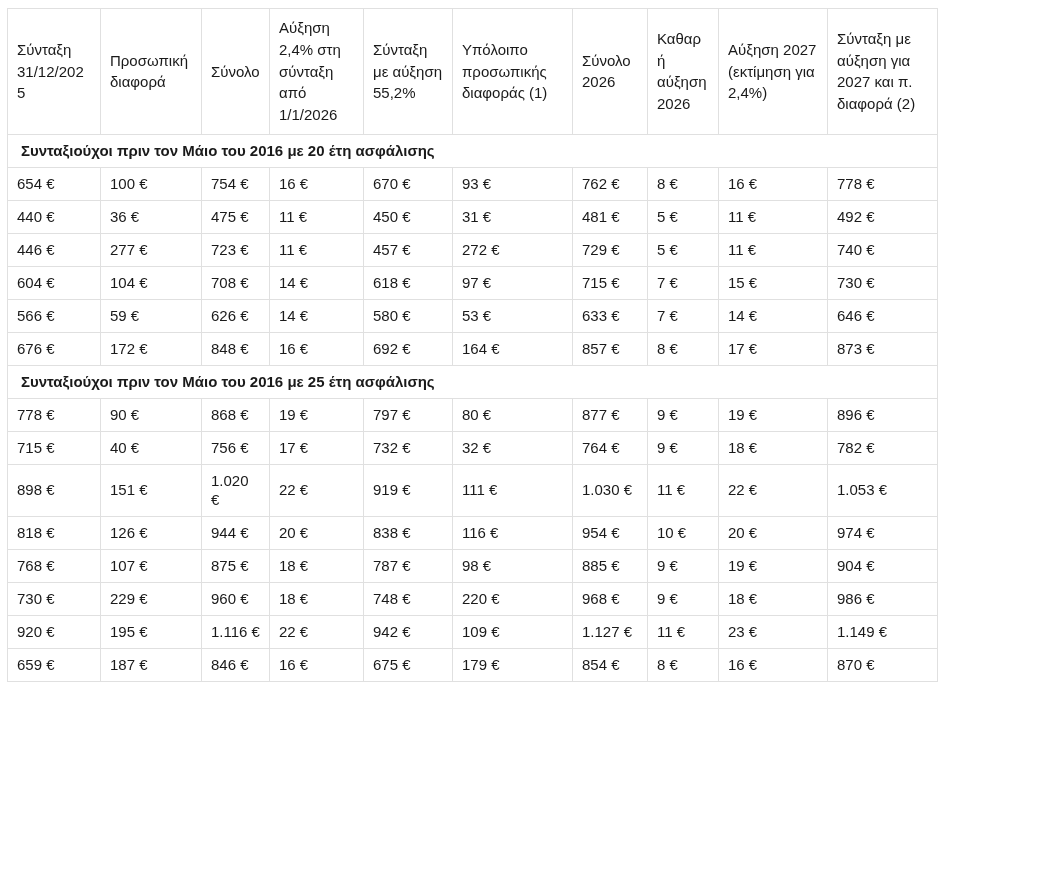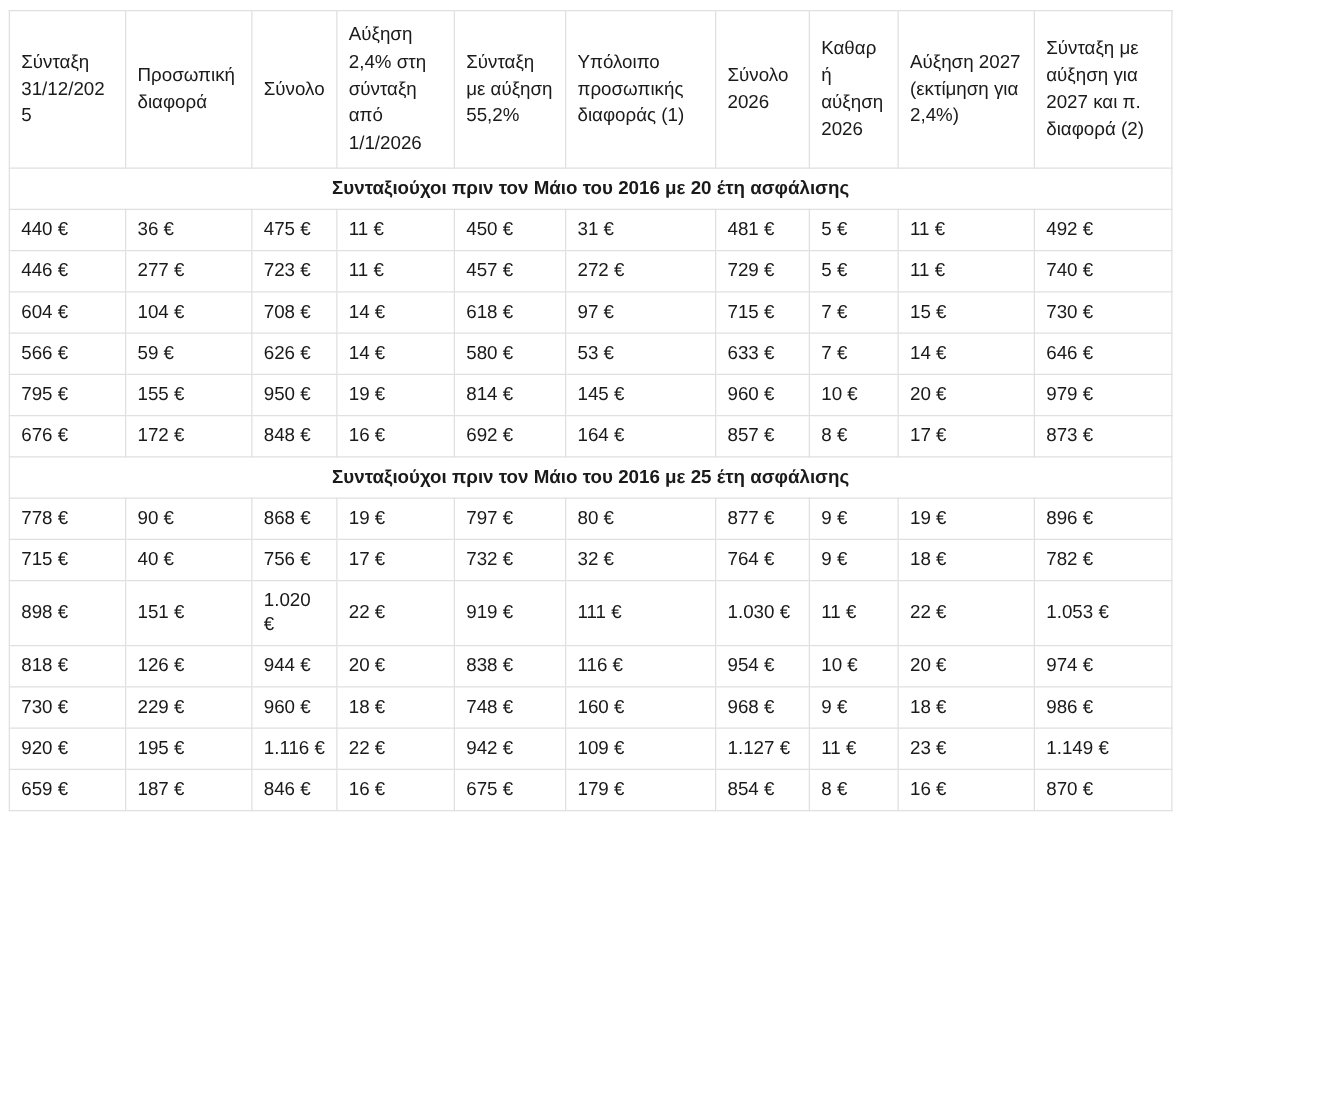--- a/index.html
+++ b/index.html
@@ -40,21 +40,20 @@
   }
   table.pension-table td.data-cell {
     padding: 6px 9px 7px 9px;
     line-height: 19px;
     white-space: normal;
   }
   table.pension-table td.section-cell {
     font-weight: 700;
     padding: 6px 13px 7px 13px;
     line-height: 19px;
-    text-align: center;
   }
 </style>
 </head>
 <body>
 
 <div class="table-wrap">
   <table class="pension-table">
     <colgroup>
       <col style="width:93px">
         <col style="width:101px">
@@ -79,20 +78,32 @@
           <th>Καθαρή αύξηση 2026</th>
           <th>Αύξηση 2027 (εκτίμηση για 2,4%)</th>
           <th>Σύνταξη με αύξηση για 2027 και π. διαφορά (2)</th>
         </tr>
     </thead>
     <tbody id="table-body">
         <tr>
           <td class="section-cell" colspan="10">Συνταξιούχοι πριν τον Μάιο του 2016 με 20 έτη ασφάλισης</td>
         </tr>
         <tr>
+          <td class="data-cell">654 €</td>
+          <td class="data-cell">100 €</td>
+          <td class="data-cell">754 €</td>
+          <td class="data-cell">16 €</td>
+          <td class="data-cell">670 €</td>
+          <td class="data-cell">93 €</td>
+          <td class="data-cell">762 €</td>
+          <td class="data-cell">8 €</td>
+          <td class="data-cell">16 €</td>
+          <td class="data-cell">778 €</td>
+        </tr>
+        <tr>
           <td class="data-cell">440 €</td>
           <td class="data-cell">36 €</td>
           <td class="data-cell">475 €</td>
           <td class="data-cell">11 €</td>
           <td class="data-cell">450 €</td>
           <td class="data-cell">31 €</td>
           <td class="data-cell">481 €</td>
           <td class="data-cell">5 €</td>
           <td class="data-cell">11 €</td>
           <td class="data-cell">492 €</td>
@@ -127,32 +138,20 @@
           <td class="data-cell">626 €</td>
           <td class="data-cell">14 €</td>
           <td class="data-cell">580 €</td>
           <td class="data-cell">53 €</td>
           <td class="data-cell">633 €</td>
           <td class="data-cell">7 €</td>
           <td class="data-cell">14 €</td>
           <td class="data-cell">646 €</td>
         </tr>
         <tr>
-          <td class="data-cell">795 €</td>
-          <td class="data-cell">155 €</td>
-          <td class="data-cell">950 €</td>
-          <td class="data-cell">19 €</td>
-          <td class="data-cell">814 €</td>
-          <td class="data-cell">145 €</td>
-          <td class="data-cell">960 €</td>
-          <td class="data-cell">10 €</td>
-          <td class="data-cell">20 €</td>
-          <td class="data-cell">979 €</td>
-        </tr>
-        <tr>
           <td class="data-cell">676 €</td>
           <td class="data-cell">172 €</td>
           <td class="data-cell">848 €</td>
           <td class="data-cell">16 €</td>
           <td class="data-cell">692 €</td>
           <td class="data-cell">164 €</td>
           <td class="data-cell">857 €</td>
           <td class="data-cell">8 €</td>
           <td class="data-cell">17 €</td>
           <td class="data-cell">873 €</td>
@@ -202,26 +201,38 @@
           <td class="data-cell">944 €</td>
           <td class="data-cell">20 €</td>
           <td class="data-cell">838 €</td>
           <td class="data-cell">116 €</td>
           <td class="data-cell">954 €</td>
           <td class="data-cell">10 €</td>
           <td class="data-cell">20 €</td>
           <td class="data-cell">974 €</td>
         </tr>
         <tr>
+          <td class="data-cell">768 €</td>
+          <td class="data-cell">107 €</td>
+          <td class="data-cell">875 €</td>
+          <td class="data-cell">18 €</td>
+          <td class="data-cell">787 €</td>
+          <td class="data-cell">98 €</td>
+          <td class="data-cell">885 €</td>
+          <td class="data-cell">9 €</td>
+          <td class="data-cell">19 €</td>
+          <td class="data-cell">904 €</td>
+        </tr>
+        <tr>
           <td class="data-cell">730 €</td>
           <td class="data-cell">229 €</td>
           <td class="data-cell">960 €</td>
           <td class="data-cell">18 €</td>
           <td class="data-cell">748 €</td>
-          <td class="data-cell">160 €</td>
+          <td class="data-cell">220 €</td>
           <td class="data-cell">968 €</td>
           <td class="data-cell">9 €</td>
           <td class="data-cell">18 €</td>
           <td class="data-cell">986 €</td>
         </tr>
         <tr>
           <td class="data-cell">920 €</td>
           <td class="data-cell">195 €</td>
           <td class="data-cell">1.116&nbsp;€</td>
           <td class="data-cell">22 €</td>

